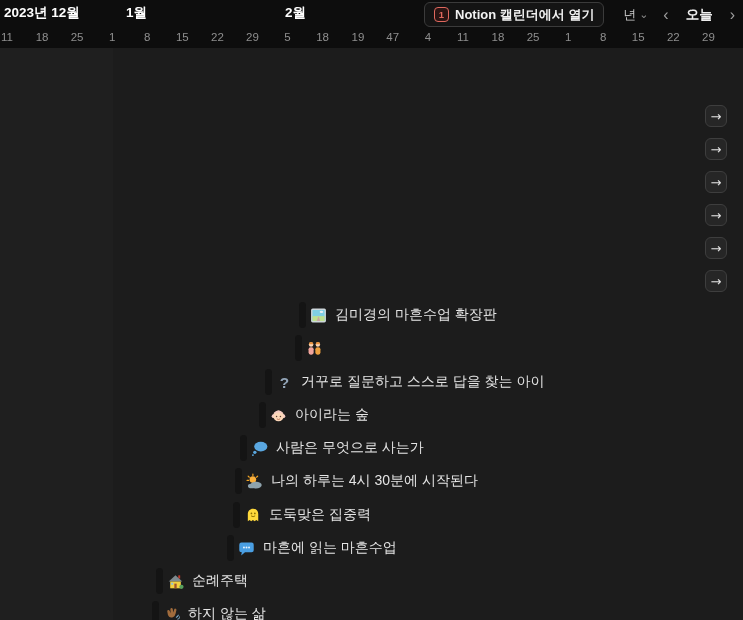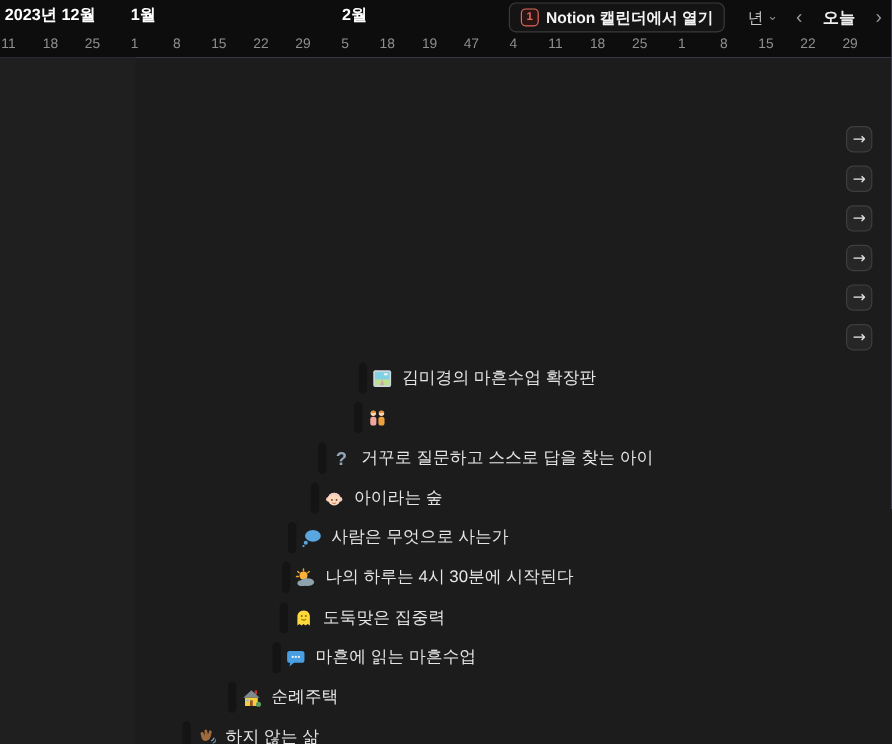--- a/index.html
+++ b/index.html
@@ -1,19 +1,19 @@
 <!DOCTYPE html>
 <html><head>
 <meta charset="utf-8">
 <style>
   html,body{margin:0;padding:0;background:#000;}
   *{box-sizing:border-box;}
   .app{
     position:relative;width:743px;height:620px;overflow:hidden;
-    background:#c4b5fd;font-family:"Liberation Sans",sans-serif;
+    background:#a3a3a3;font-family:"Liberation Sans",sans-serif;
     -webkit-font-smoothing:antialiased;
   }
   
   .header{position:absolute;top:0;left:0;right:0;height:48px;background:#0d0d0d;z-index:5;}
   .month-label{
     position:absolute;top:4px;font-size:13.5px;font-weight:700;color:#ffffff;white-space:nowrap;
   }
   .tick-label{
     position:absolute;top:31px;transform:translateX(-50%);
     font-size:11.5px;color:#8f8f8f;white-space:nowrap;
@@ -63,21 +63,21 @@
   .event-title{font-size:14px;color:#e5e5e5;}
 </style>
 </head>
 <body>
 
 <div class="app">
 
   <div class="header">
     <div id="months">
         <div class="month-label" style="left: 4px;">2023년 12월</div>
-        <div class="month-label" style="left: 109px;">1월</div>
+        <div class="month-label" style="left: 126px;">1월</div>
         <div class="month-label" style="left: 285px;">2월</div>
       </div>
     <div id="ticks">
         <span class="tick-label" style="left: 7px;">11</span>
         <span class="tick-label" style="left: 42.07px;">18</span>
         <span class="tick-label" style="left: 77.14px;">25</span>
         <span class="tick-label" style="left: 112.21px;">1</span>
         <span class="tick-label" style="left: 147.28px;">8</span>
         <span class="tick-label" style="left: 182.35px;">15</span>
         <span class="tick-label" style="left: 217.42px;">22</span>
@@ -237,21 +237,21 @@
           <span class="event-icon">
             <svg viewBox="0 0 16 16">
               <path d="M3.2 2.4 h9.6 a2 2 0 0 1 2 2 v5.2 a2 2 0 0 1 -2 2 h-6.2 l-3.6 3 l.6-3 h-.4 a2 2 0 0 1 -2 -2 v-5.2 a2 2 0 0 1 2 -2 Z" fill="#4a9fe3"></path>
               <circle cx="5.6" cy="7" r=".9" fill="#eaf4fd"></circle>
               <circle cx="8" cy="7" r=".9" fill="#eaf4fd"></circle>
               <circle cx="10.4" cy="7" r=".9" fill="#eaf4fd"></circle>
             </svg>
           </span>
           <span class="event-title">마흔에 읽는 마흔수업</span>
         </div>
-        <div class="event-row" style="left: 190px; top: 520px;">
+        <div class="event-row" style="left: 156px; top: 520px;">
           <div class="event-bar" style="background: rgb(20, 20, 20);"></div>
           <span class="event-icon">
             <svg viewBox="0 0 16 16">
               <rect x="10.6" y="2.2" width="1.8" height="3" fill="#c0392b"></rect>
               <path d="M1.6 8 L8 2 L14.4 8 Z" fill="#7d8a8f"></path>
               <rect x="3" y="8" width="10" height="6.4" fill="#f4d03f"></rect>
               <rect x="6.9" y="10" width="2.2" height="4.4" fill="#a0522d"></rect>
               <rect x="4" y="9.2" width="1.8" height="1.8" fill="#85c1e9"></rect>
               <circle cx="13.6" cy="13" r="2" fill="#58a05c"></circle>
             </svg>

